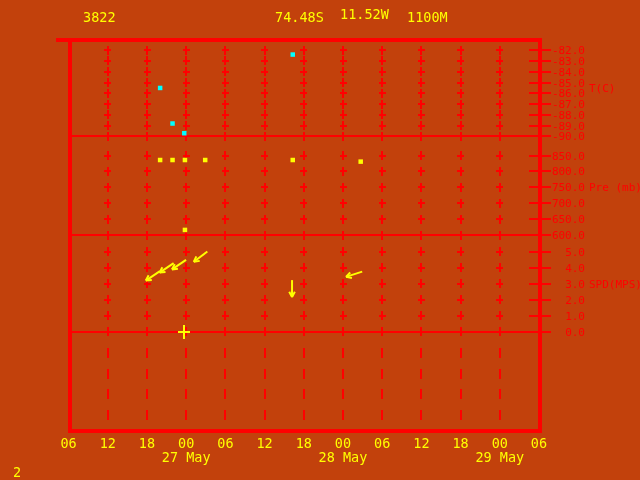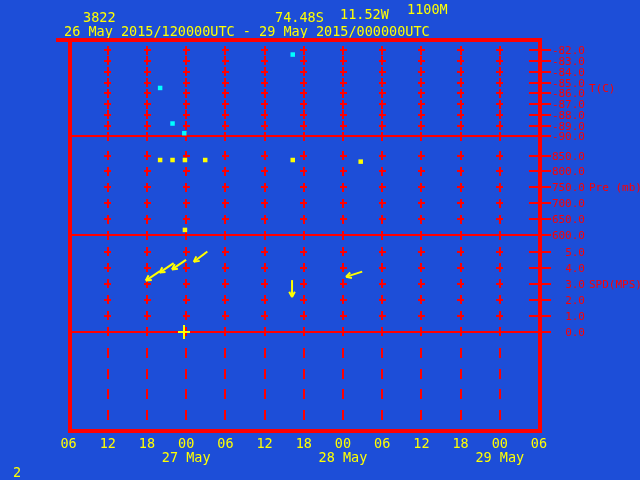--- a/index.html
+++ b/index.html
@@ -1,30 +1,29 @@
 <!DOCTYPE html>
 <html><head>
 <meta charset="utf-8">
 <style>
   html,body{margin:0;padding:0;background:#000;}
-  .screen{position:relative;width:640px;height:480px;background:#1d4ed8;overflow:hidden;
+  .screen{position:relative;width:640px;height:480px;background:#c2410c;overflow:hidden;
           font-family:"DejaVu Sans Mono","Liberation Mono",monospace;}
   .hdr{position:absolute;color:#ffff00;font-size:13.5px;line-height:14px;white-space:pre;}
   #plot{position:absolute;left:0;top:0;}
   text{font-family:"DejaVu Sans Mono","Liberation Mono",monospace;}
 </style>
 </head>
 <body>
 
 <div class="screen">
   <div class="hdr" style="left:83px;top:10px">3822</div>
   <div class="hdr" style="left:275px;top:10px">74.48S</div>
   <div class="hdr" style="left:340px;top:7px">11.52W</div>
-  <div class="hdr" style="left:407px;top:2px">1100M</div>
-  <div class="hdr" style="left:64px;top:24px">26 May 2015/120000UTC - 29 May 2015/000000UTC</div>
+  <div class="hdr" style="left:407px;top:10px">1100M</div>
 
   <svg id="plot" width="640" height="480">
       <line x1="56" y1="40" x2="541.5" y2="40" stroke="#ff0000" stroke-width="4" shape-rendering="crispEdges"></line>
       <line x1="70" y1="38" x2="70" y2="432.5" stroke="#ff0000" stroke-width="4" shape-rendering="crispEdges"></line>
       <line x1="539.5" y1="38" x2="539.5" y2="432.5" stroke="#ff0000" stroke-width="4" shape-rendering="crispEdges"></line>
       <line x1="68" y1="430.5" x2="541.5" y2="430.5" stroke="#ff0000" stroke-width="4" shape-rendering="crispEdges"></line>
       <line x1="72" y1="136.4" x2="537.5" y2="136.4" stroke="#ff0000" stroke-width="2" shape-rendering="crispEdges"></line>
       <line x1="72" y1="235.3" x2="537.5" y2="235.3" stroke="#ff0000" stroke-width="2" shape-rendering="crispEdges"></line>
       <line x1="72" y1="331.70000000000005" x2="537.5" y2="331.70000000000005" stroke="#ff0000" stroke-width="2" shape-rendering="crispEdges"></line>
       <line x1="107.8" y1="45.7" x2="107.8" y2="54.7" stroke="#ff0000" stroke-width="2" shape-rendering="crispEdges"></line>

